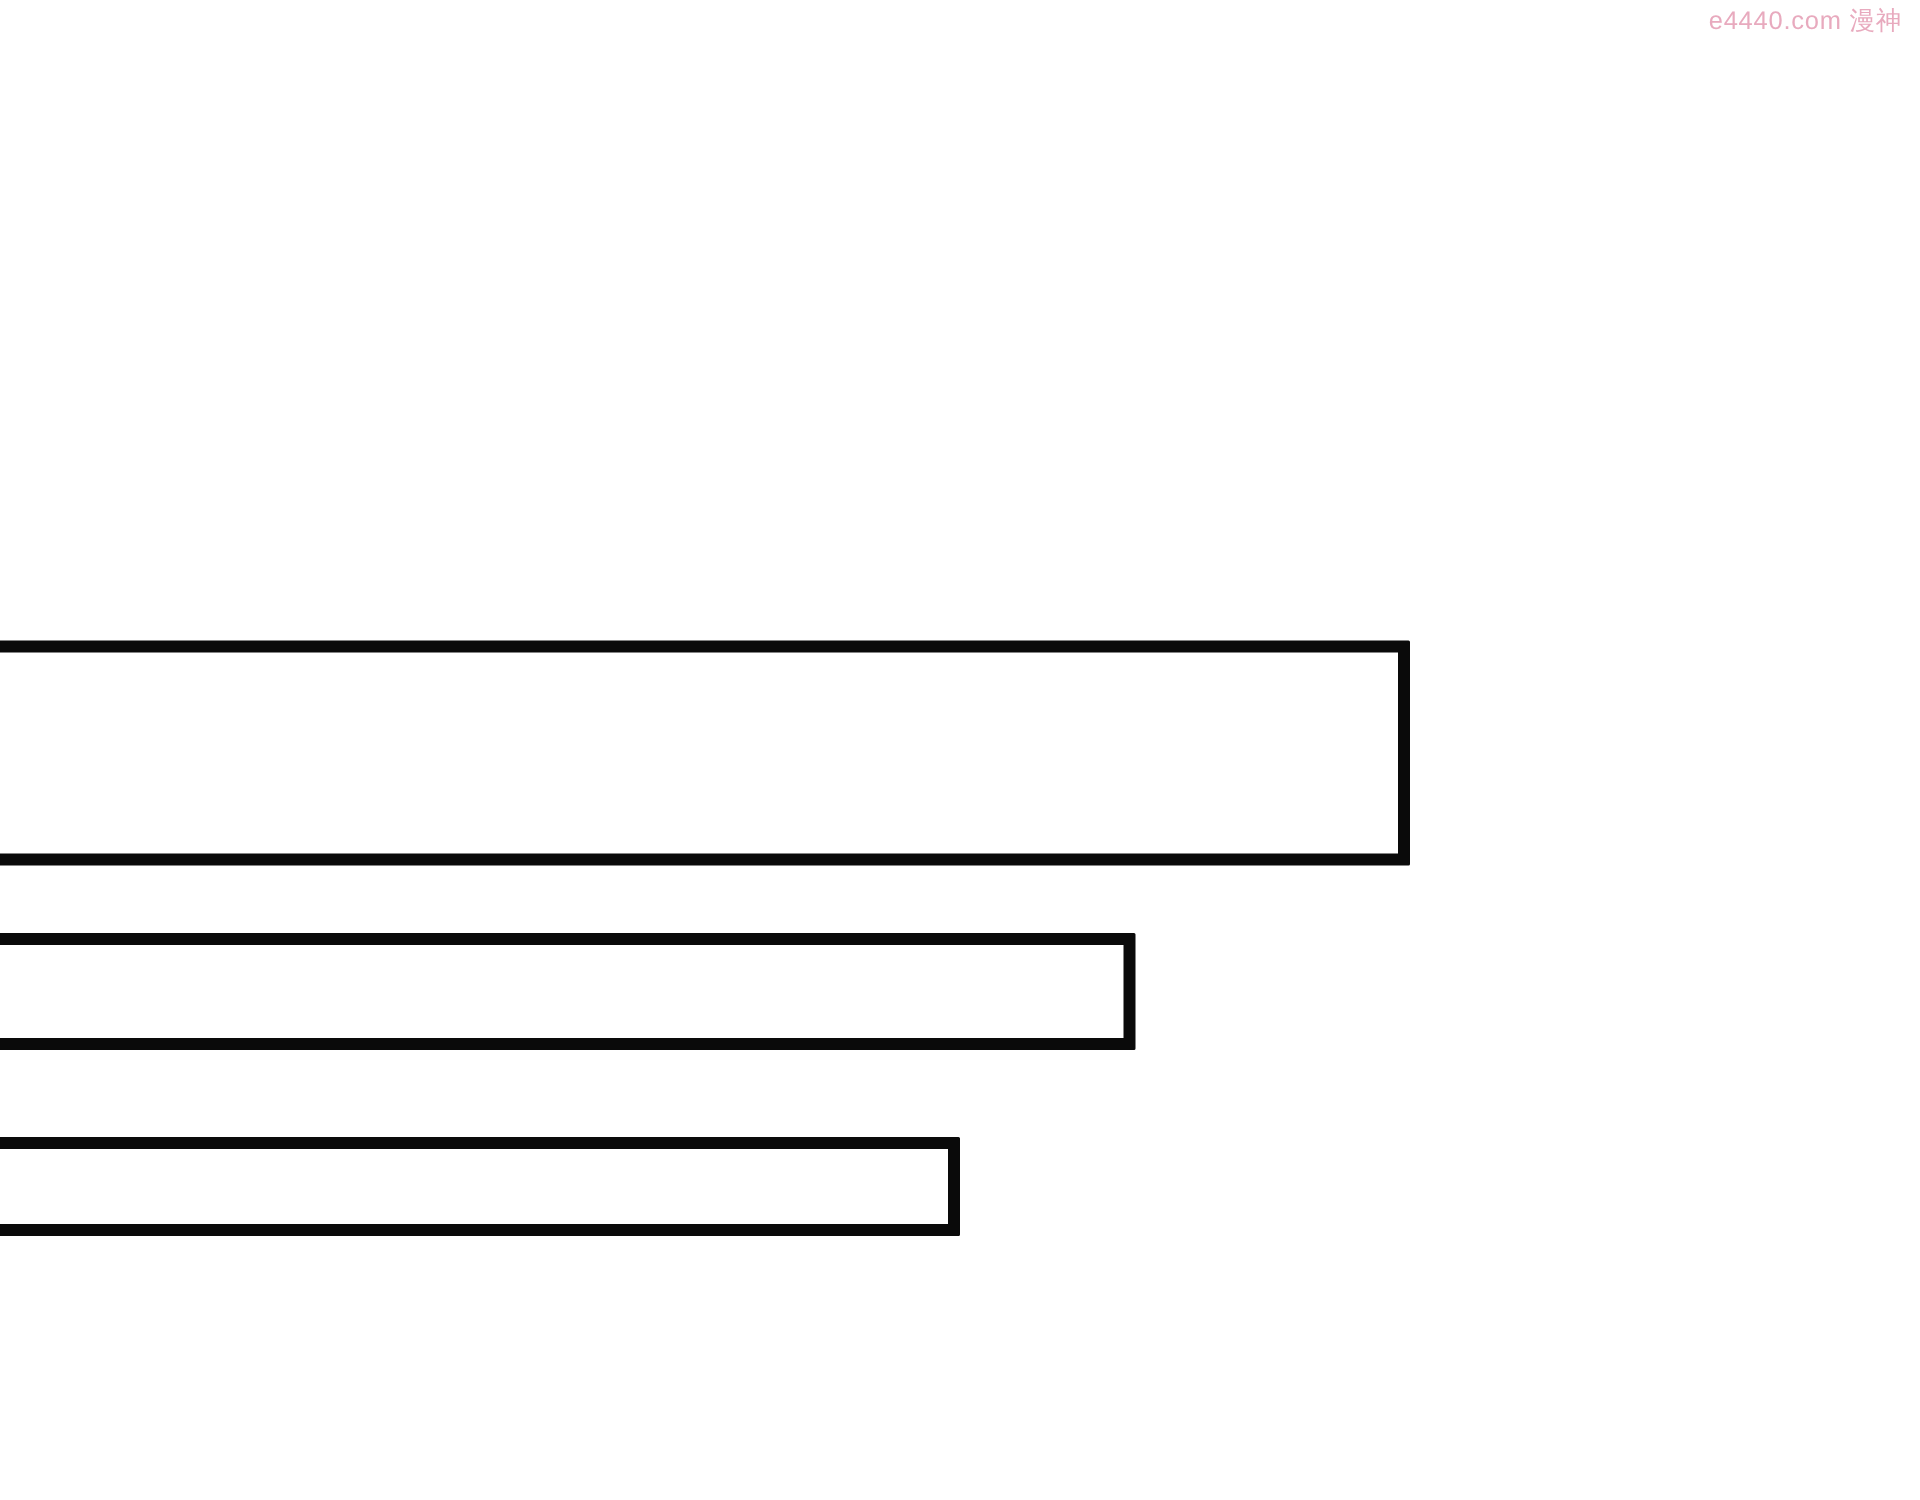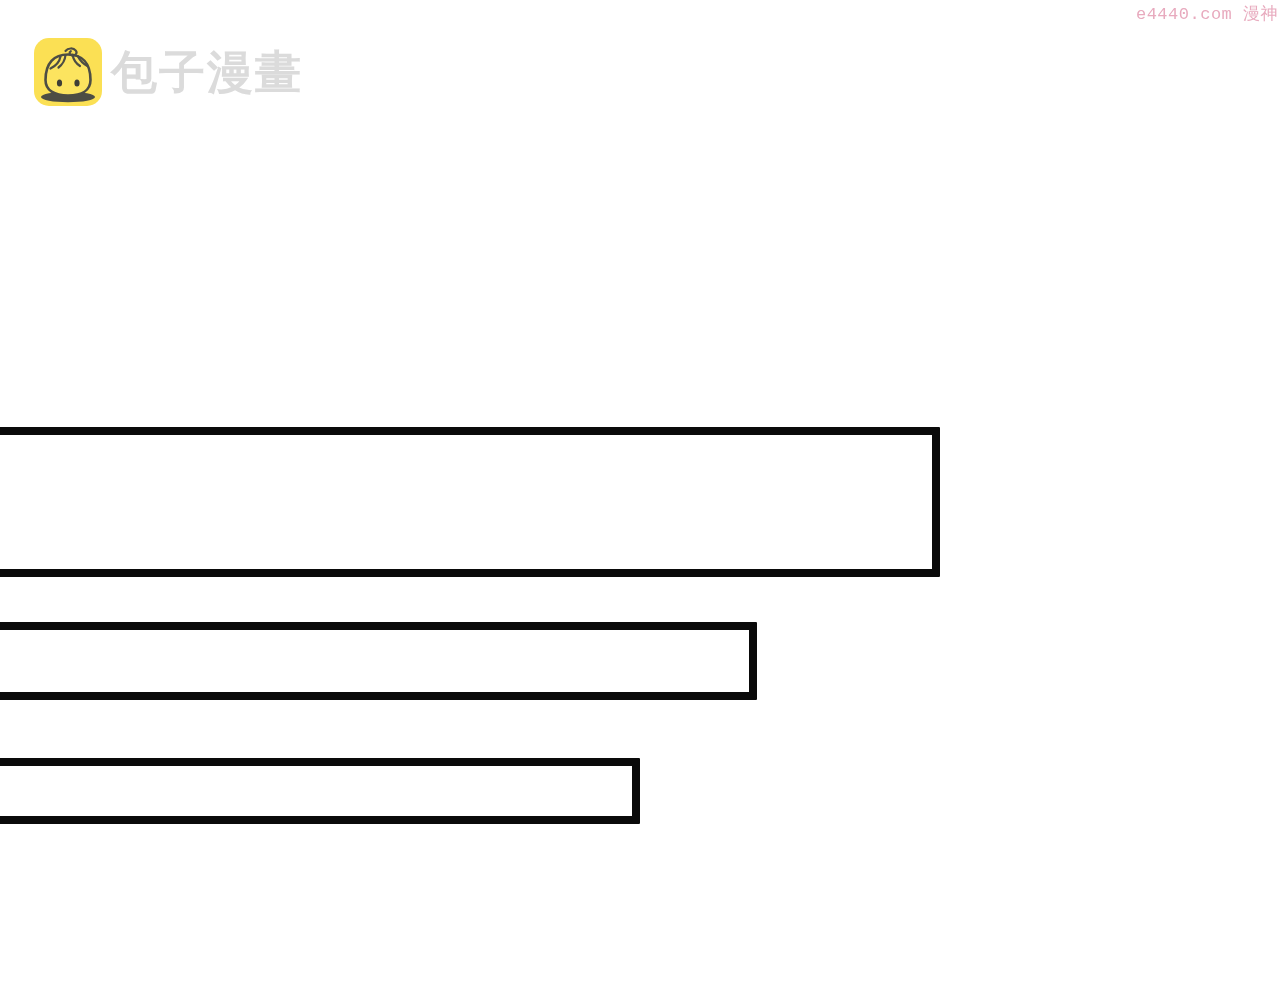--- a/index.html
+++ b/index.html
@@ -36,22 +36,22 @@
     letter-spacing: 2px;
     color: #dbdbdb;
     line-height: 1;
     white-space: nowrap;
     user-select: none;
   }
 
   
   .watermark {
     position: absolute;
-    top: 2px; right: 2px;
-    font-family: Liberation Mono, monospace;
+    top: 2px; right: 12px;
+    font-family: Liberation Sans, sans-serif;
     font-size: 17px;
     letter-spacing: 0.5px;
     color: #e8aabe;
     white-space: nowrap;
     user-select: none;
   }
 
   
   .caption-box {
     position: absolute;
@@ -62,52 +62,20 @@
   }
   .caption-box.box-1 { top: 427px; width: 956px; height: 150px; }
   .caption-box.box-2 { top: 622px; width: 773px; height: 78px;  }
   .caption-box.box-3 { top: 758px; width: 656px; height: 66px;  }
 </style>
 </head>
 <body>
 
 <div class="page">
 
-  <div class="brand">
-    <svg class="brand-icon" viewBox="0 0 68 68" xmlns="http://www.w3.org/2000/svg" aria-hidden="true">
-
-      <rect x="0" y="0" width="68" height="68" rx="15" fill="#FBE054"></rect>
-
-      <clipPath id="sq">
-          <rect x="0" y="0" width="68" height="68" rx="15"></rect>
-        </clipPath>
-      <g clip-path="url(#sq)">
-        <ellipse cx="34" cy="59" rx="27" ry="5.2" fill="#4D4D44"></ellipse>
-      </g>
-
-      <path d="M 11.5 42
-               C 11.5 25 20 16.5 34 16.5
-               C 48 16.5 56.5 25 56.5 42
-               C 56.5 52.5 47.5 57.5 34 57.5
-               C 20.5 57.5 11.5 52.5 11.5 42 Z" fill="#FCE45F" stroke="#4D4D44" stroke-width="2.6" stroke-linejoin="round"></path>
-
-      <g stroke="#4D4D44" stroke-width="2.2" fill="none" stroke-linecap="round">
-        <path d="M 26.5 18.5 C 25.5 24 21.5 28 16.5 30.5"></path>
-        <path d="M 31.5 17 C 31 22.5 28.5 26.5 24.5 29.5"></path>
-        <path d="M 38.5 16.8 C 39.5 22 42 25.5 46 28"></path>
-        <path d="M 44 18.5 C 46 22.5 49.5 25.8 53 27.8"></path>
-
-        <path d="M 31.5 13 C 34 9.8 39.5 9.6 41.8 12.6 C 43.8 15.2 41.2 17.8 38 17.3 C 35.3 16.9 34.8 14.2 36.8 13.2"></path>
-      </g>
-
-      <ellipse cx="25.5" cy="45" rx="2.6" ry="3.6" fill="#3E3E36"></ellipse>
-      <ellipse cx="43" cy="45" rx="2.6" ry="3.6" fill="#3E3E36"></ellipse>
-    </svg>
-    <span class="brand-name">包子漫畫</span>
-  </div>
 
   <div class="watermark">e4440.com 漫神</div>
 
   <div class="caption-box box-1"></div>
   <div class="caption-box box-2"></div>
   <div class="caption-box box-3"></div>
 
 </div>
 
 </body></html>

